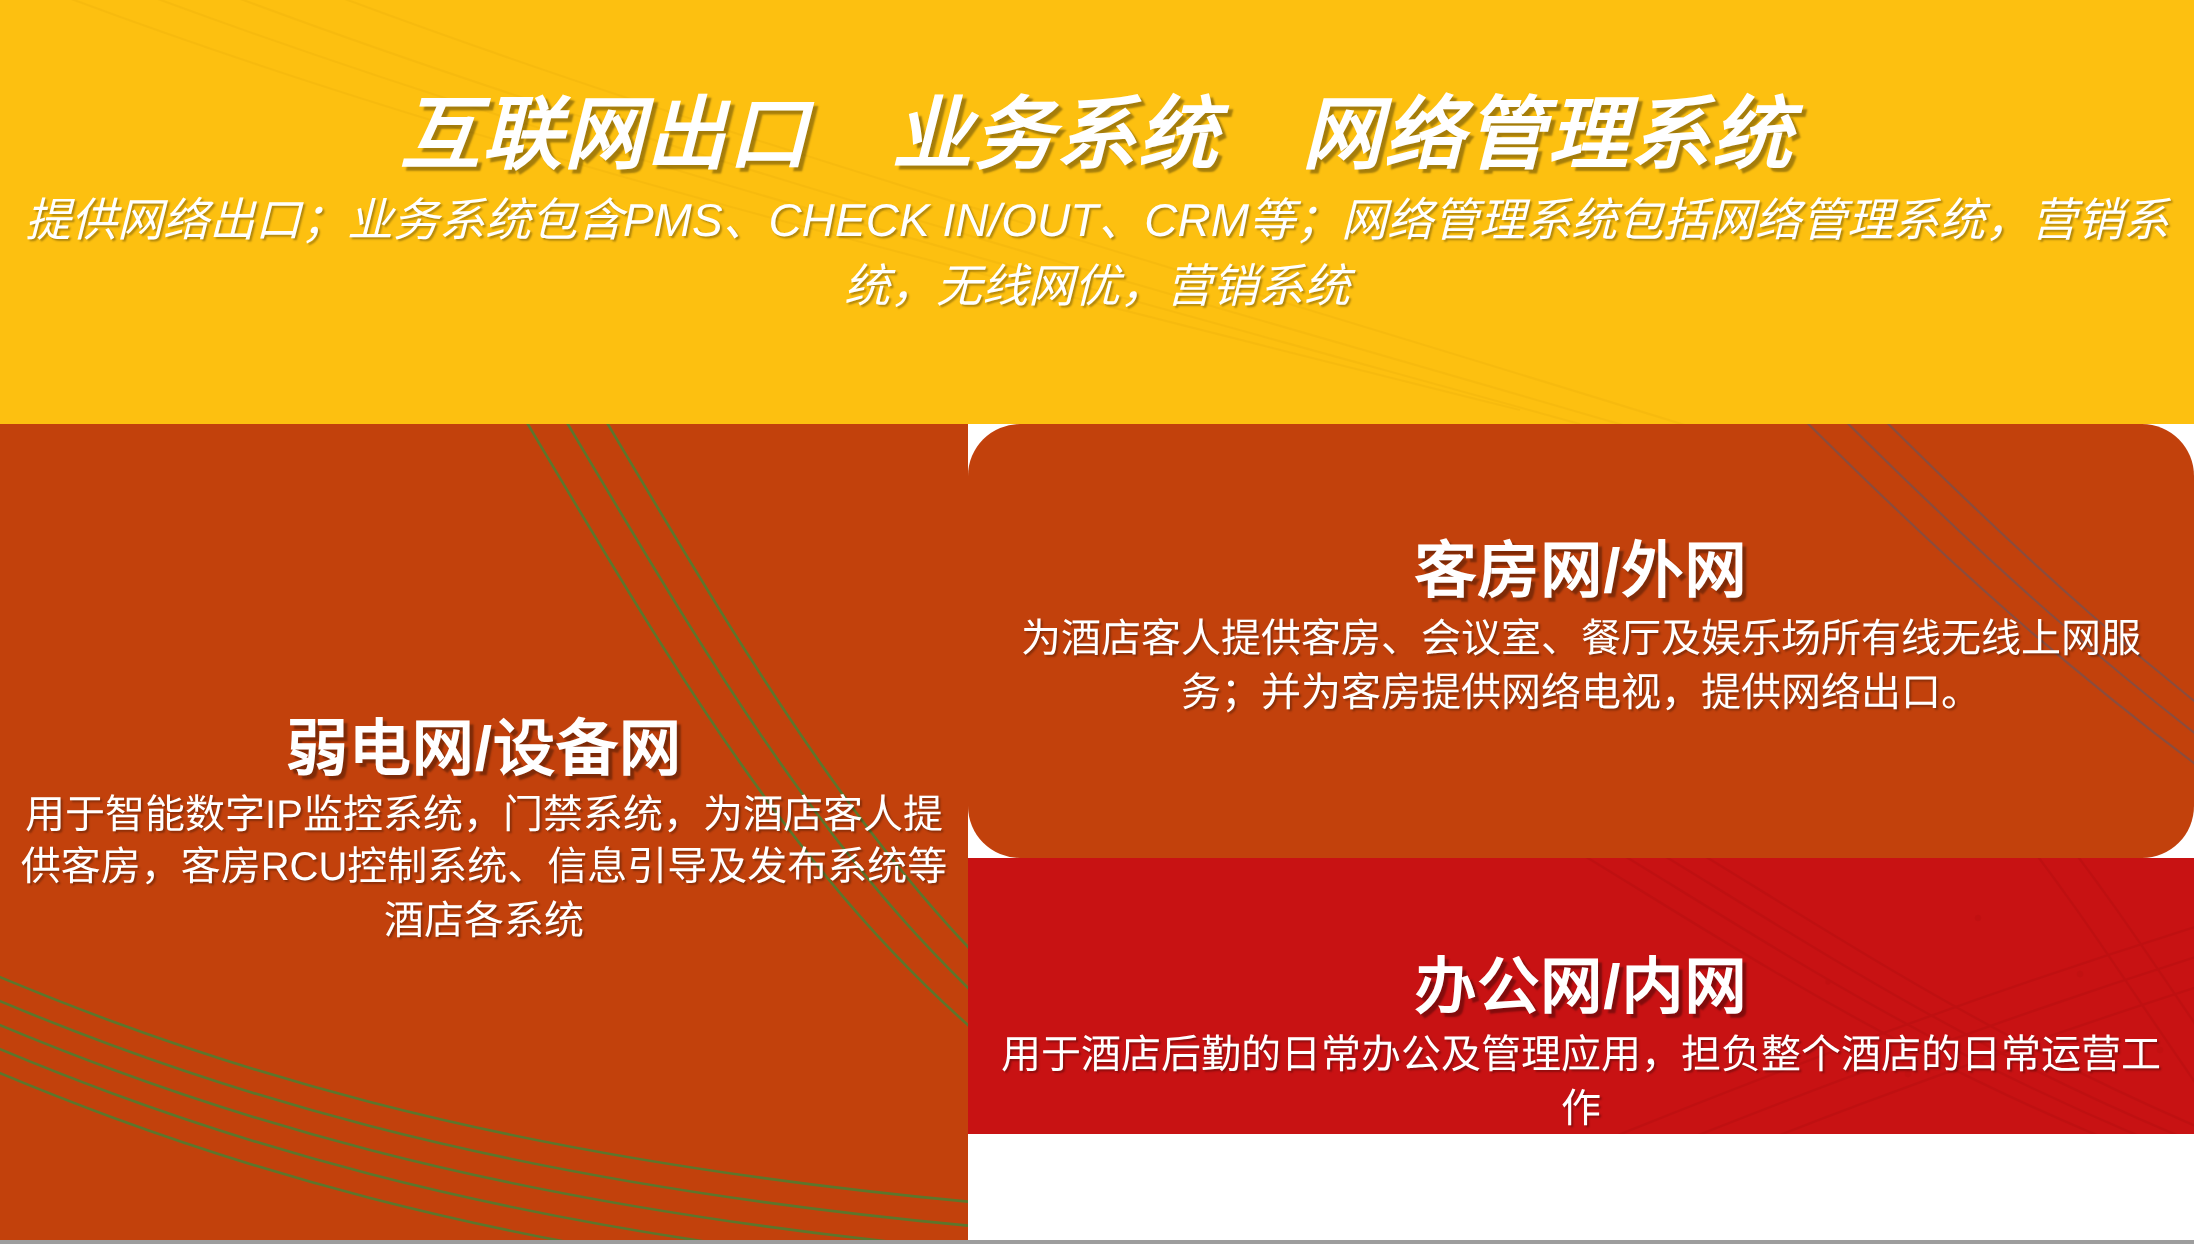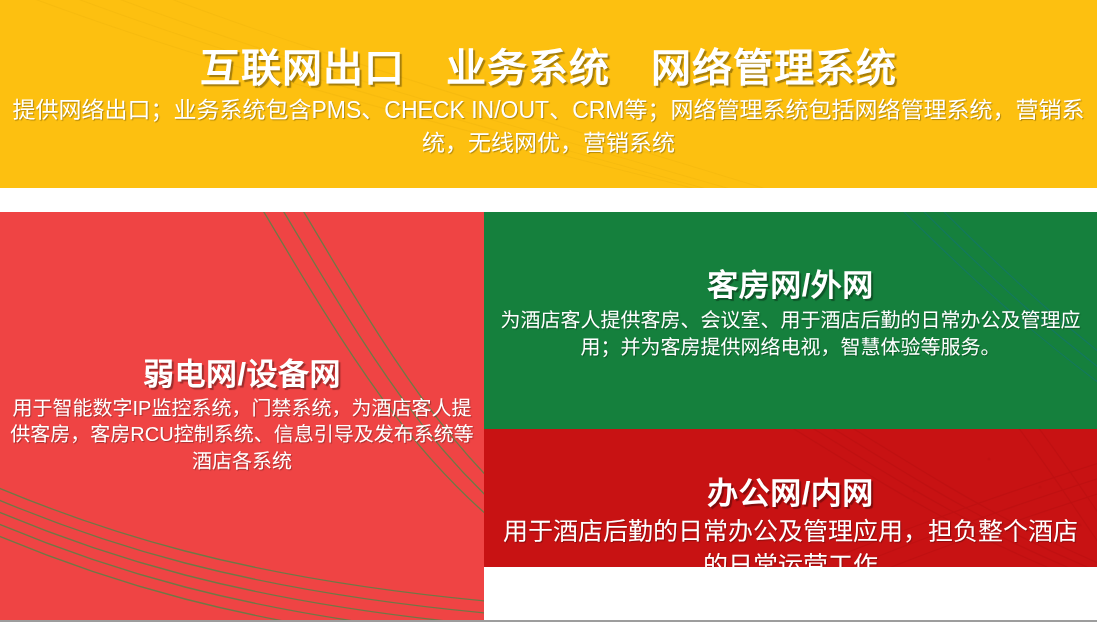--- a/index.html
+++ b/index.html
@@ -49,22 +49,23 @@
     text-shadow: 1px 1px 1px rgba(0,0,0,0.30);
     margin: 0;
     line-height: 1.30;
   }
 
   
   #yellow-panel {
     left: 0;
     top: 0;
     width: 1097px;
-    height: 188px;
+    height: 212px;
     background: #fdc010;
+    font-style: italic;
   }
   #yellow-panel .swoosh {
     position: absolute;
     inset: 0;
     z-index: 1;
     opacity: 0.28;
   }
   #yellow-panel .panel-inner {
     padding-top: 46px;
   }
@@ -77,21 +78,21 @@
     padding: 4px 8px 0 8px;
     line-height: 1.42;
   }
 
   
   #green-panel {
     left: 0;
     top: 212px;
     width: 484px;
     height: 408px;
-    background: #ef4444;
+    background: #c2410c;
   }
   #green-panel .swoosh { position: absolute; inset: 0; z-index: 1; opacity: 0.55; }
   #green-panel .panel-inner {
     position: absolute;
     top: 146px;
     left: 0;
     right: 0;
   }
   #green-panel .heading { font-size: 31px; }
   #green-panel .body-text {
@@ -99,21 +100,22 @@
     padding: 3px 6px 0 6px;
     line-height: 1.32;
   }
 
   
   #blue-panel {
     left: 484px;
     top: 212px;
     width: 613px;
     height: 217px;
-    background: #15803d;
+    background: #c2410c;
+    border-radius: 26px;
   }
   #blue-panel .swoosh { position: absolute; inset: 0; z-index: 1; opacity: 0.30; }
   #blue-panel .panel-inner {
     position: absolute;
     top: 57px;
     left: 0;
     right: 0;
   }
   #blue-panel .heading { font-size: 31px; }
   #blue-panel .body-text {
@@ -132,21 +134,21 @@
   }
   #red-panel .swoosh { position: absolute; inset: 0; z-index: 1; opacity: 0.45; }
   #red-panel .panel-inner {
     position: absolute;
     top: 48px;
     left: 0;
     right: 0;
   }
   #red-panel .heading { font-size: 31px; }
   #red-panel .body-text {
-    font-size: 25px;
+    font-size: 20px;
     padding: 4px 14px 0 14px;
     line-height: 1.34;
   }
 
   
   #bottom-rule {
     position: absolute;
     left: 0;
     bottom: 0;
     width: 1097px;
@@ -197,21 +199,21 @@
   <section class="panel" id="blue-panel">
     <svg class="swoosh" viewBox="0 0 613 217" preserveAspectRatio="none" aria-hidden="true">
       <g fill="none" stroke="#0f67ad" stroke-width="1.1">
         <path d="M380 -40 C 470 50, 560 140, 700 230"></path>
         <path d="M400 -40 C 490 50, 580 140, 720 230"></path>
         <path d="M420 -40 C 510 50, 600 140, 740 230"></path>
       </g>
     </svg>
     <div class="panel-inner">
       <h2 class="heading">客房网/外网</h2>
-      <p class="body-text">为酒店客人提供客房、会议室、用于酒店后勤的日常办公及管理应用；并为客房提供网络电视，智慧体验等服务。</p>
+      <p class="body-text">为酒店客人提供客房、会议室、餐厅及娱乐场所有线无线上网服务；并为客房提供网络电视，提供网络出口。</p>
     </div>
   </section>
 
   <section class="panel" id="red-panel">
     <svg class="swoosh" viewBox="0 0 613 191" preserveAspectRatio="none" aria-hidden="true">
       <g fill="none" stroke="#b50f10" stroke-width="1.2">
         <path d="M260 -30 C 380 40, 470 110, 660 175"></path>
         <path d="M280 -30 C 400 40, 490 110, 680 175"></path>
         <path d="M300 -30 C 420 40, 510 110, 700 175"></path>
         <path d="M320 -30 C 440 40, 530 110, 720 175"></path>

